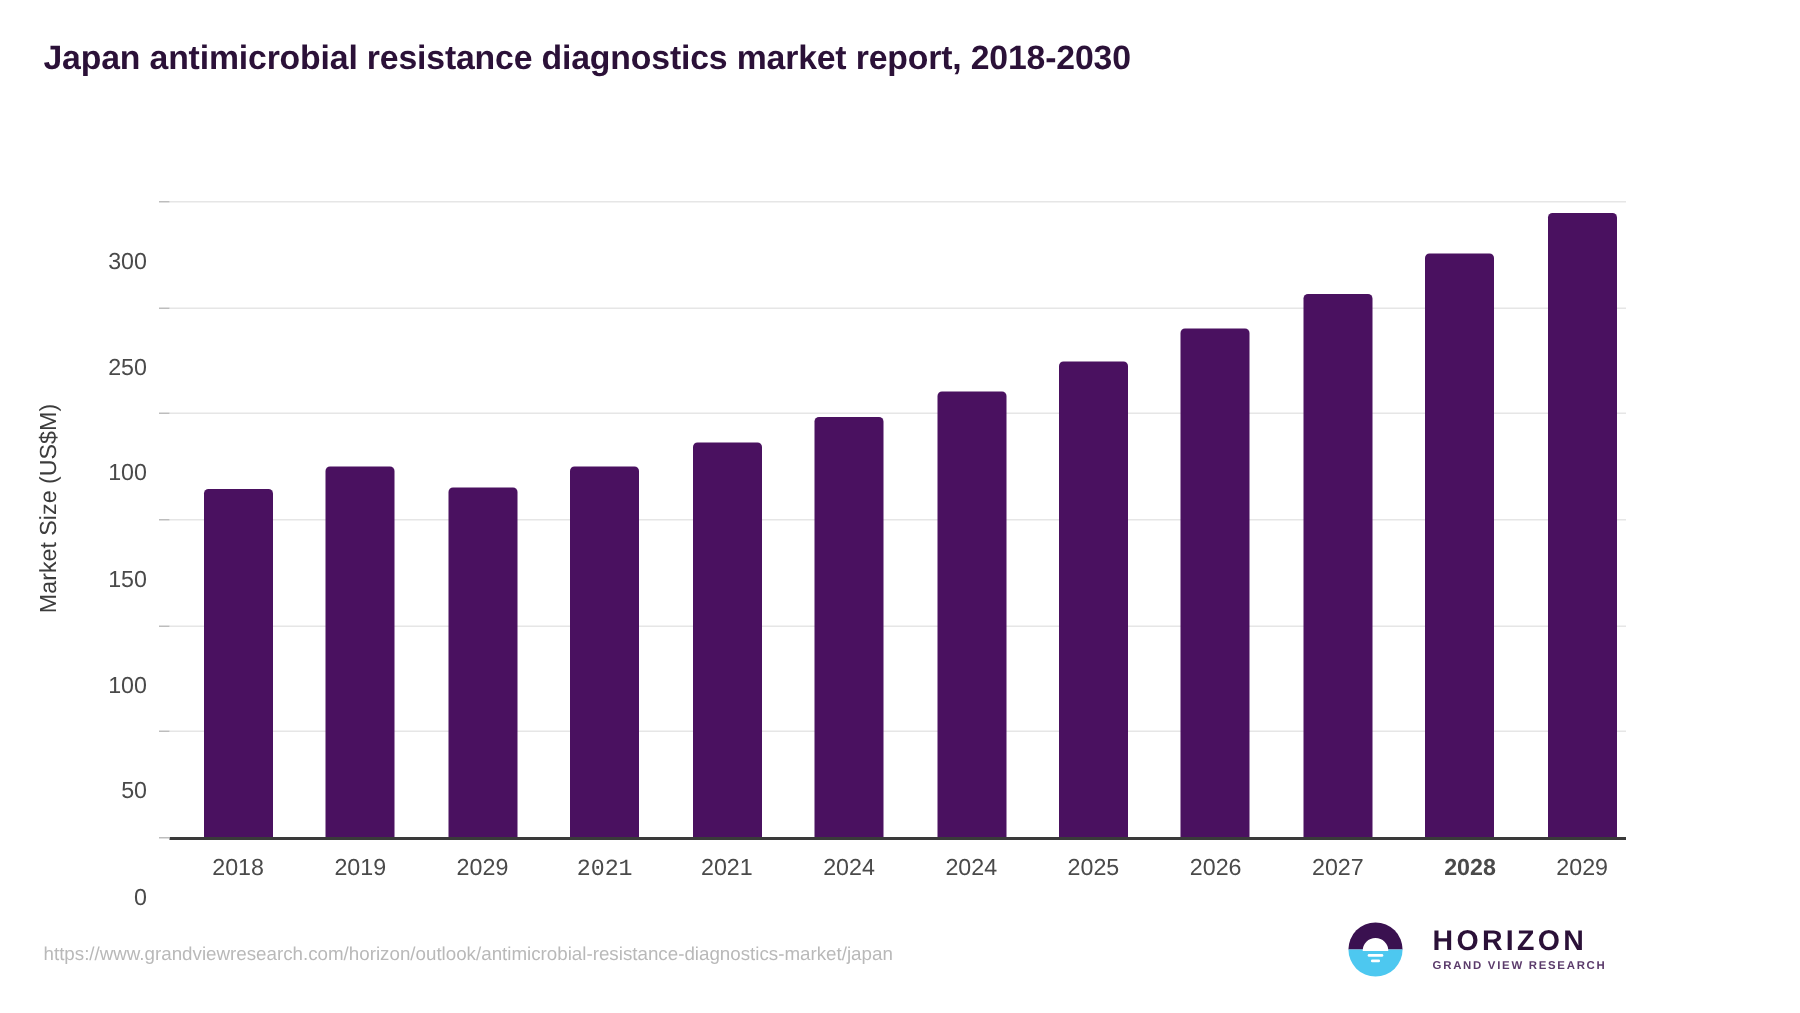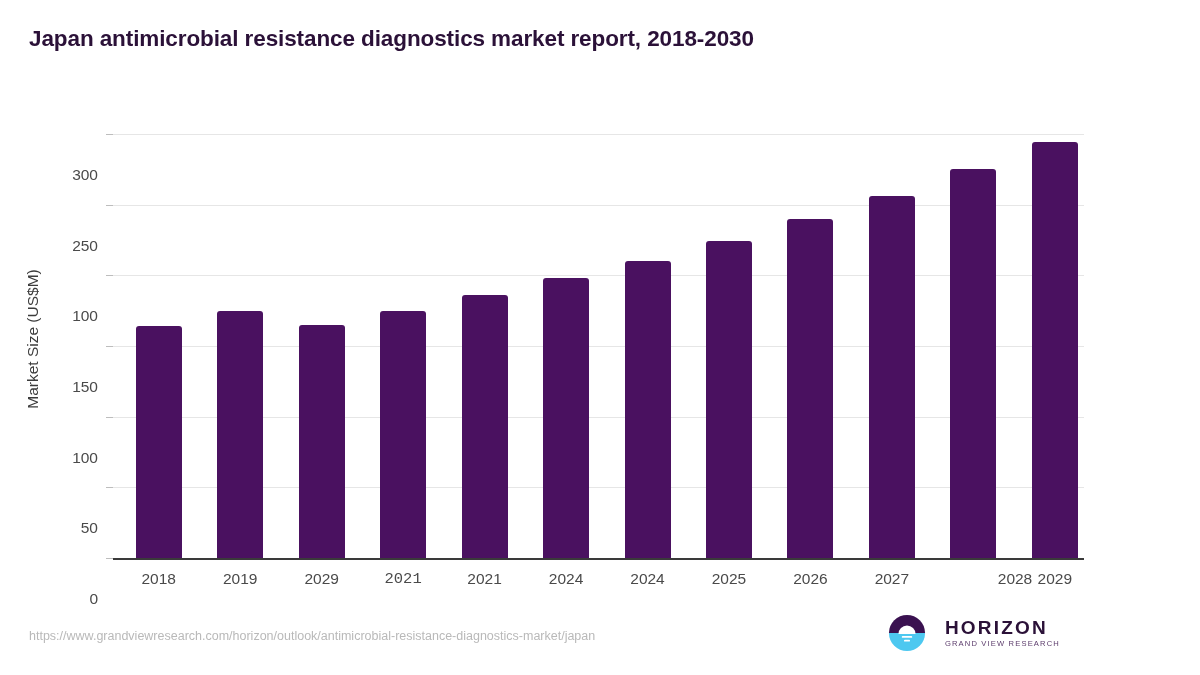--- a/index.html
+++ b/index.html
@@ -116,21 +116,21 @@
   .source-url {
     position: absolute;
     left: 29px;
     top: 629px;
     font-size: 12.5px;
     color: #b9b9b9;
     white-space: nowrap;
   }
   .logo {
     position: absolute;
-    right: 24px;
+    right: 13px;
     top: 614px;
     display: flex;
     align-items: center;
     gap: 19px;
     justify-content: flex-end;
   }
   .logo-mark {
     width: 38px;
     height: 38px;
     flex: 0 0 38px;
@@ -138,21 +138,21 @@
   .logo-text { display: flex; flex-direction: column; line-height: 1; }
   .logo-name {
     font-size: 19px;
     font-weight: bold;
     letter-spacing: 2.2px;
     color: #2B1138;
   }
   .logo-tag {
     margin-top: 3px;
     font-size: 7.6px;
-    font-weight: normal;
+    font-weight: bold;
     letter-spacing: 1.15px;
     color: #5B3B6B;
   }
 </style>
 </head>
 <body>
 
 <div class="frame">
 
   <div class="chart-title">Japan antimicrobial resistance diagnostics market report, 2018-2030</div>
@@ -197,21 +197,21 @@
         <div class="x-tick-label" style="left: 453.038px;">2024</div>
         <div class="bar" title="2024: 210" style="left: 511.5px; width: 46px; height: 296.8px;"></div>
         <div class="x-tick-label" style="left: 534.5px; text-align: center;">2024</div>
         <div class="bar" title="2025: 224" style="left: 592.962px; width: 46px; height: 316.587px;"></div>
         <div class="x-tick-label" style="left: 615.962px;">2025</div>
         <div class="bar" title="2026: 240" style="left: 674.423px; width: 46px; height: 339.2px;"></div>
         <div class="x-tick-label" style="left: 697.423px;">2026</div>
         <div class="bar" title="2027: 256" style="left: 755.885px; width: 46px; height: 361.813px;"></div>
         <div class="x-tick-label" style="left: 778.885px;">2027</div>
         <div class="bar" title="2028: 275" style="left: 837.346px; width: 46px; height: 388.667px;"></div>
-        <div class="x-tick-label" style="left: 902px;">2028</div>
+        <div class="x-tick-label" style="left: 867px; font-weight: bold;">2028</div>
         <div class="bar" title="2029: 294" style="left: 918.808px; width: 46px; height: 415.52px;"></div>
         <div class="x-tick-label" style="left: 941.808px;">2029</div>
         <div class="bar" title="2030: 316" style="left: 1000.27px; width: 46px; height: 446.613px;"></div>
         <div class="x-tick-label" style="left: 1023.27px; text-align: center;">2030</div>
       </div>
   </div>
 
   <div class="source-url">https://www.grandviewresearch.com/horizon/outlook/antimicrobial-resistance-diagnostics-market/japan</div>
 
   <div class="logo">

